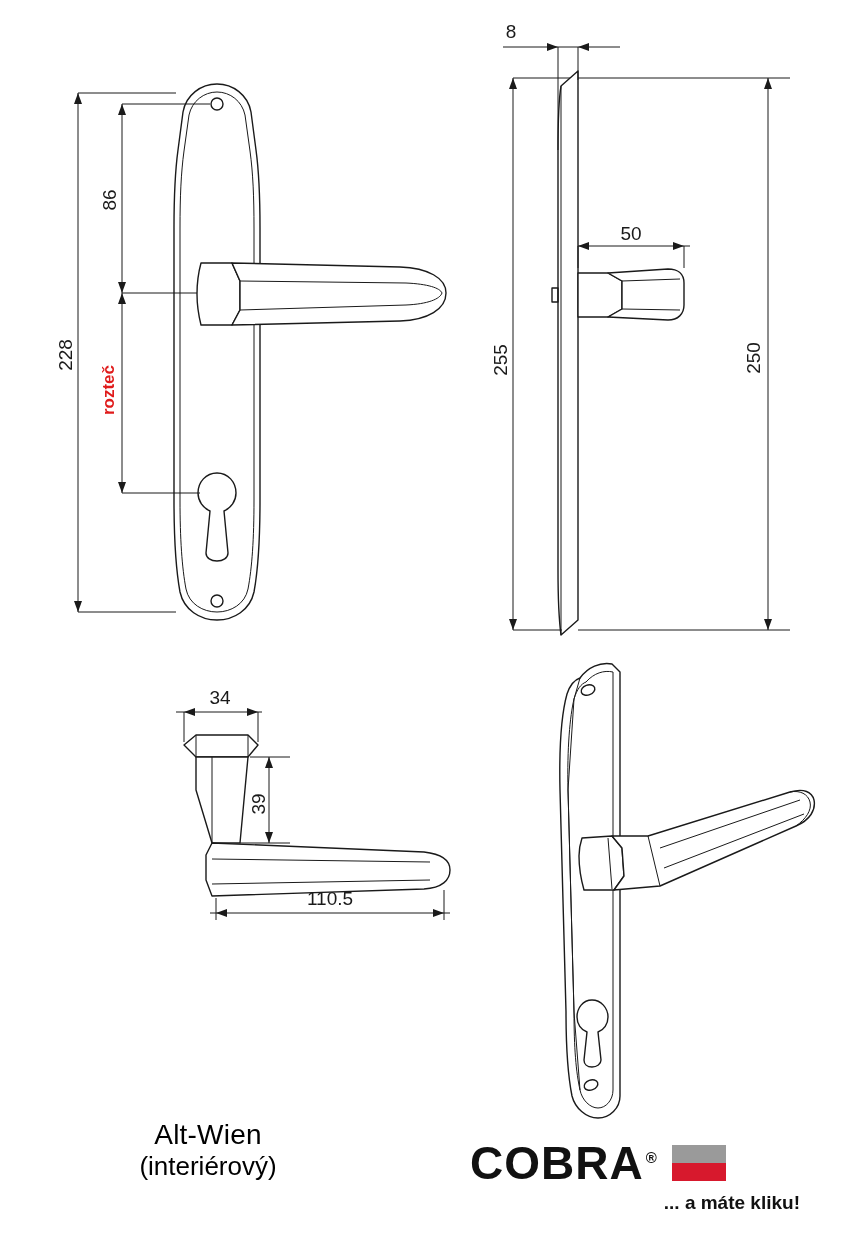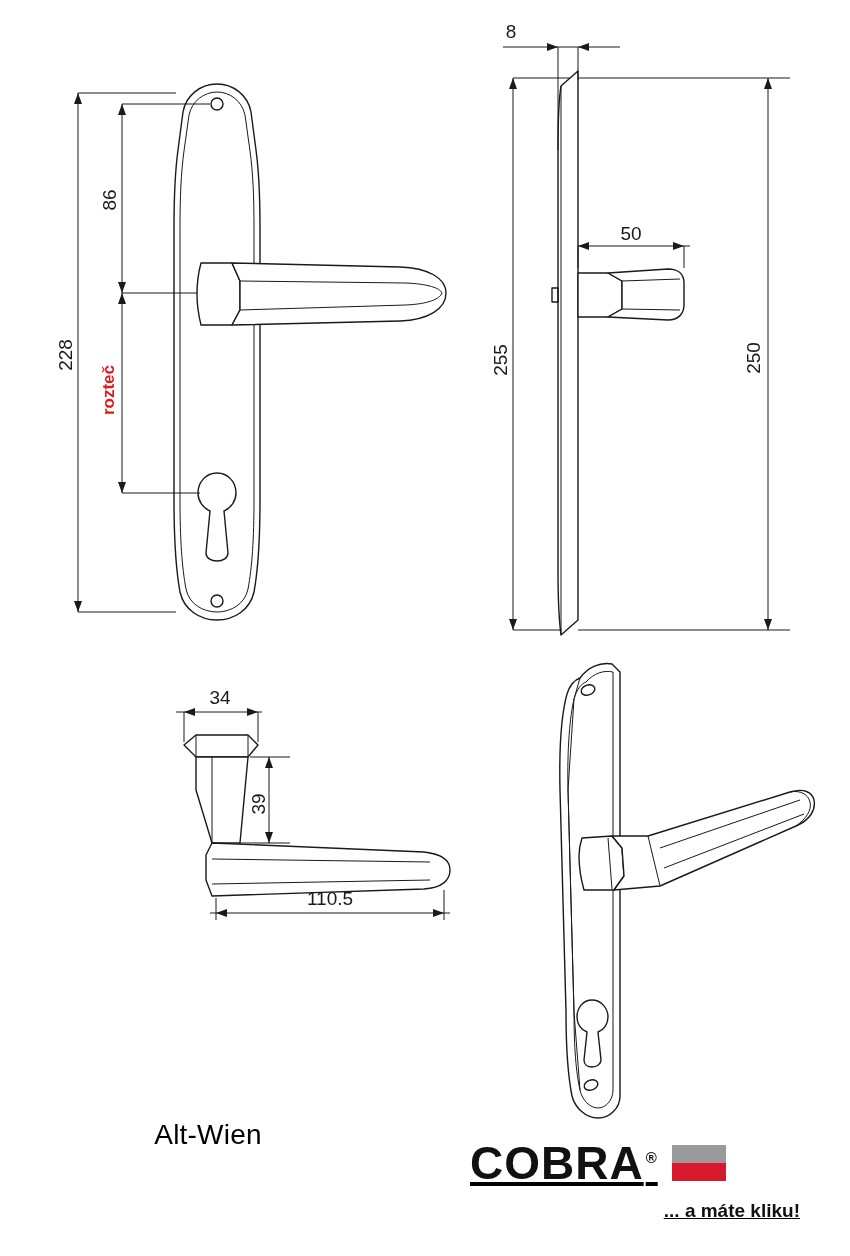--- a/index.html
+++ b/index.html
@@ -73,21 +73,20 @@
   }
   .caption-sub2 {
     font-size: 26px;
     font-weight: normal;
   }
   .logo-block {
     position: absolute;
     left: 470px;
     top: 1140px;
     width: 360px;
-    text-decoration: underline;
   }
   .logo-row {
     display: flex;
     align-items: center;
     justify-content: flex-start;
   }
   .logo-word {
     font-family: "Liberation Sans", sans-serif;
     font-size: 46px;
     font-weight: bold;
@@ -114,21 +113,21 @@
     width: 54px; height: 18px;
     background: #9a9a9a;
   }
   .flag-bottom {
     position: absolute;
     left: 0; top: 18px;
     width: 54px; height: 18px;
     background: #d7192d;
   }
   .logo-slogan {
-    margin-top: 14px;
+    margin-top: 6px;
     text-align: right;
     width: 330px;
     font-size: 19px;
     font-weight: bold;
     color: #111111;
   }
 </style>
 </head>
 <body>
 
@@ -427,20 +426,21 @@
       <line class="ln-thin" x1="660" y1="848" x2="800" y2="800"></line>
       <line class="ln-thin" x1="664" y1="868" x2="804" y2="814"></line>
 
       <path class="ln-thin" d="M 790 792 C 800 790 808 794 810 802 C 812 810 806 819 796 826"></path>
     </g>
 
   </svg>
 
   <div class="caption-block">
     <div class="caption-title">Alt-Wien</div>
+    <div class="caption-sub">(interiérový)</div>
   </div>
 
   <div class="logo-block">
     <div class="logo-row">
       <div class="logo-word"><span>COBRA</span><span class="logo-reg">®</span></div>
       <div class="logo-flag">
         <div class="flag-top"></div>
         <div class="flag-bottom"></div>
       </div>
     </div>

